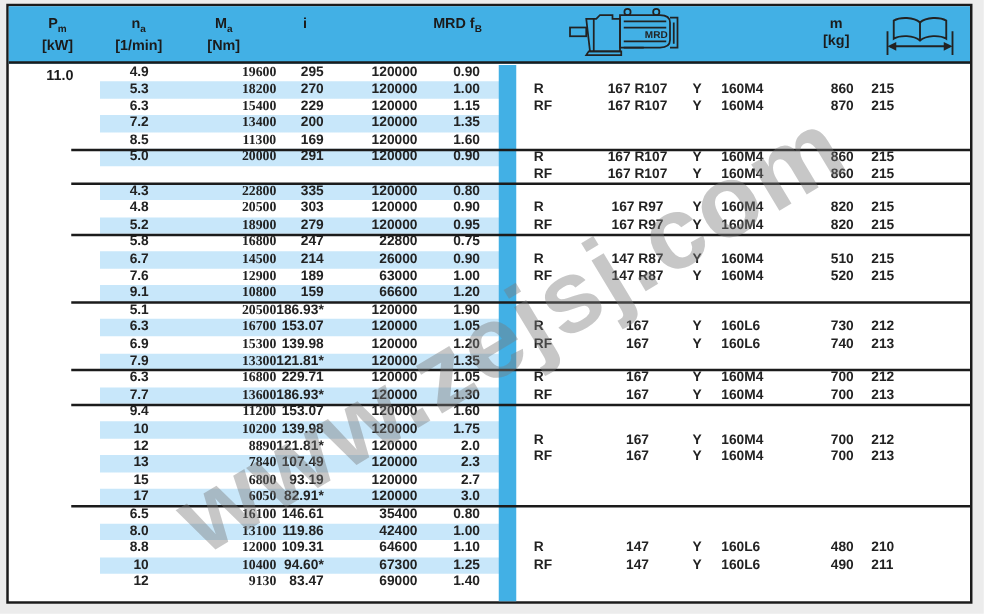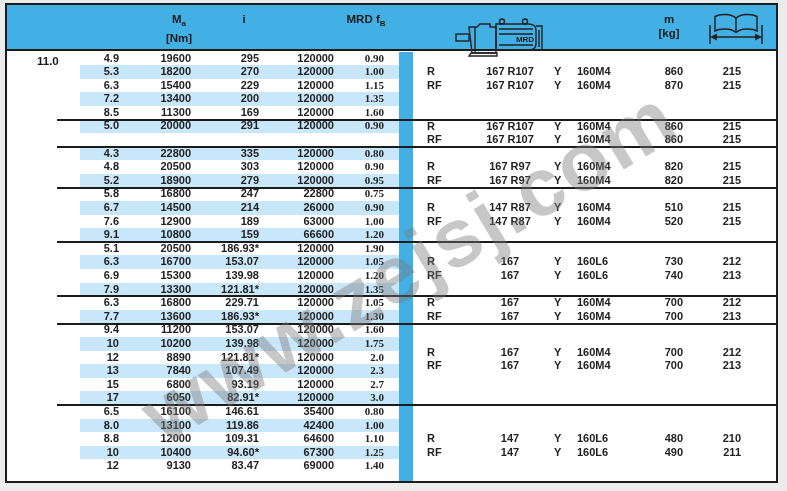--- a/index.html
+++ b/index.html
@@ -27,60 +27,68 @@
   .hc sub{font-size:8px;}
   .hc sup{font-size:8px;}
   .hc .h2{font-size:11.5px;}
   .hc-pm{left:8px;width:62px;}
   .hc-na{left:66px;width:76px;}
   .hc-ma{left:140px;width:64px;}
   .hc-i{left:220px;width:34px;}
   .hc-fra{left:276px;width:56px;}
   .hc-mrd{left:320px;width:78px;}
   .hc-m{left:634px;width:56px;}
-  .icon-motor{position:absolute;left:448px;top:12px;}
+  .icon-motor{position:absolute;left:448px;top:0;}
   .icon-book{position:absolute;left:700px;top:6px;}
   
   .tbody{position:absolute;left:0;top:0;width:100%;height:100%;}
   .pm-val{position:absolute;left:30px;top:50px;font-size:11.5px;font-weight:bold;color:var(--ink);}
   .rows{position:absolute;left:0;top:46.5px;width:100%;}
   .row{position:relative;height:13.6px;font-size:11px;font-weight:bold;color:#222;line-height:13.6px;}
   .row.hl{background:linear-gradient(90deg,transparent 0 73px,var(--row-highlight) 73px 392px,transparent 392px);}
   .c{position:absolute;top:0;text-align:right;white-space:nowrap;}
   .c-na{left:40px;width:72px;}
-  .c-ma{left:94px;width:90px;}
+  .c-ma{left:124px;width:90px;font-family:Liberation Serif, serif;}
   .c-i{left:182px;width:70px;}
   .c-fra{left:252px;width:75px;}
-  .c-mrd{left:330px;width:47px;font-family:Liberation Serif, serif;}
+  .c-mrd{left:330px;width:47px;}
   .strip{position:absolute;left:392px;top:46.5px;bottom:0;width:14px;background:var(--strip-blue);}
   .rgroup{position:absolute;left:406px;right:0;display:flex;flex-direction:column;}
   .rline{position:relative;height:13.6px;font-size:11px;font-weight:bold;color:#222;line-height:13.6px;flex:none;}
   .rc{position:absolute;top:0;white-space:nowrap;}
   .rc-variant{left:14px;width:36px;}
   .rc-gear{left:56px;width:82px;text-align:center;}
   .rc-mount{left:141px;width:18px;}
   .rc-motor{left:164px;width:62px;}
   .rc-mass{left:224px;width:46px;text-align:right;}
-  .rc-page{left:284px;width:44px;text-align:right;}
+  .rc-page{left:284px;width:44px;}
   .gsep{position:absolute;left:50px;right:0;height:2px;background:var(--ink);}
   .watermark{
     position:absolute;left:-48px;top:206px;width:900px;height:110px;
     text-align:center;font-size:82px;font-weight:bold;letter-spacing:2px;
     color:rgba(122,122,122,0.42);transform:rotate(-31deg);
     pointer-events:none;z-index:6;line-height:110px;white-space:nowrap;
   }
   svg{display:block;}
 </style>
 </head>
 <body>
 
 <div class="page">
   <div class="table">
 
     <div class="thead">
+      <div class="hc hc-pm">
+        <div class="h1"><span>P</span><sub>m</sub></div>
+        <div class="h2">[kW]</div>
+      </div>
+      <div class="hc hc-na">
+        <div class="h1"><span>n</span><sub>a</sub></div>
+        <div class="h2">[1/min]</div>
+      </div>
       <div class="hc hc-ma">
         <div class="h1"><span>M</span><sub>a</sub></div>
         <div class="h2">[Nm]</div>
       </div>
       <div class="hc hc-i">
         <div class="h1"><span>i</span></div>
         <div class="h2"></div>
       </div>
       <div class="hc hc-mrd">
         <div class="h1"><span>MRD f</span><sub>B</sub></div>

